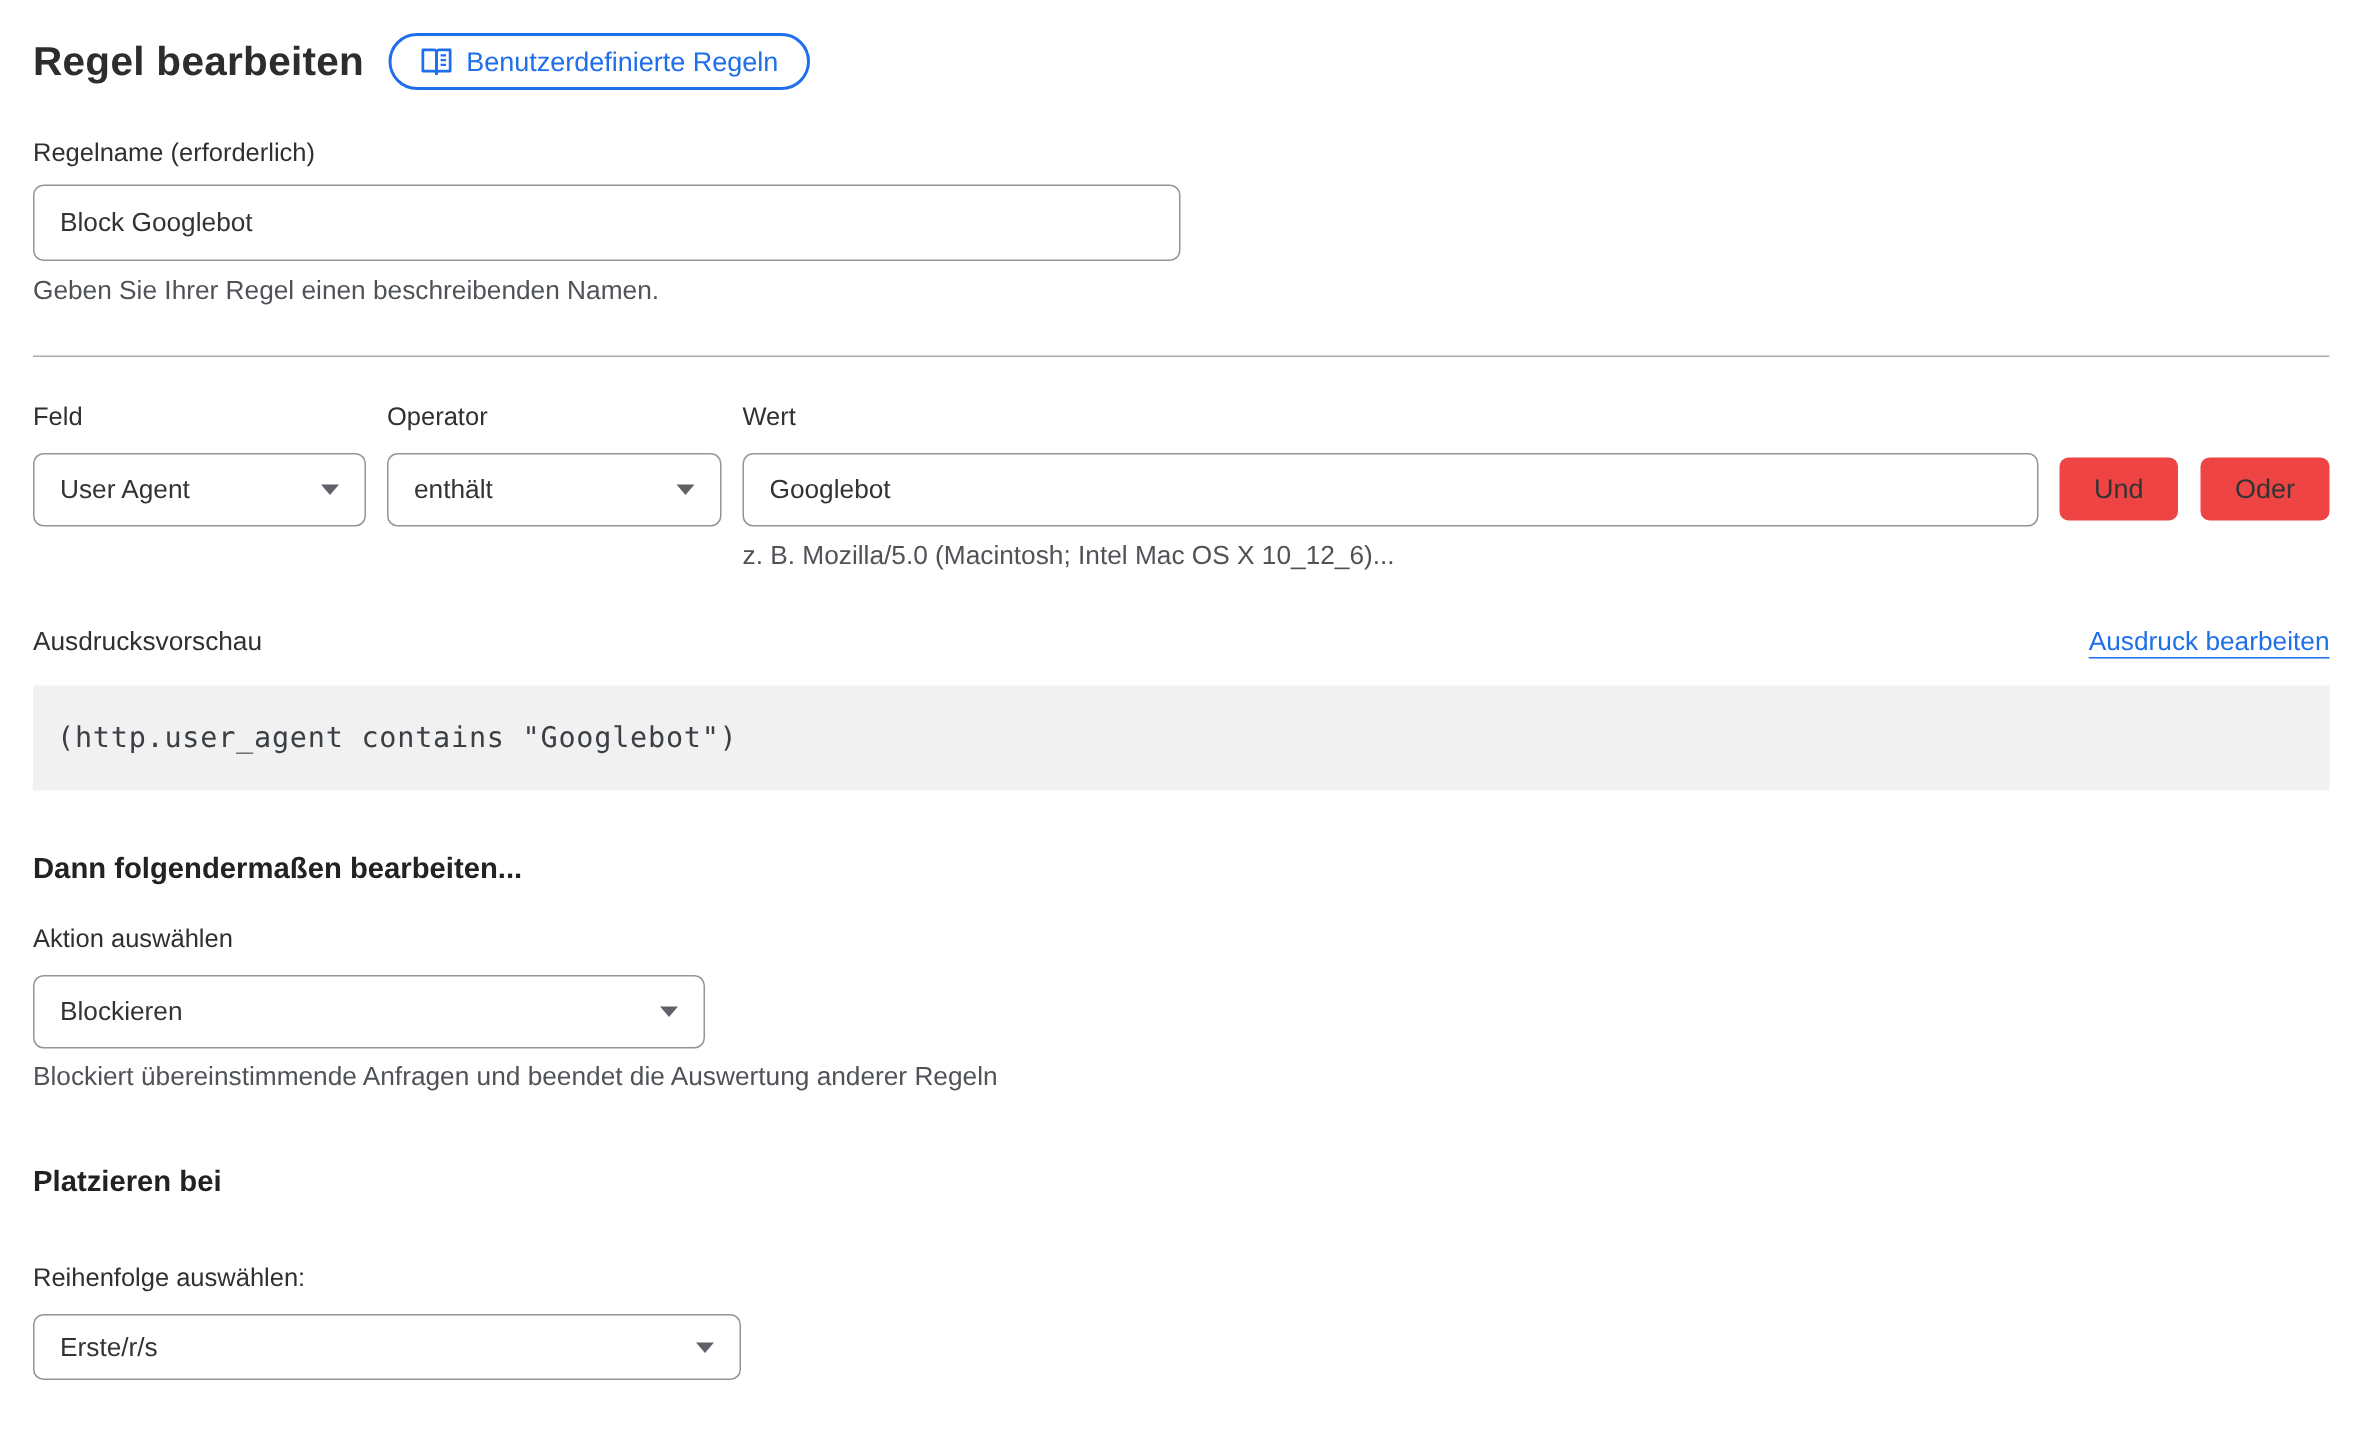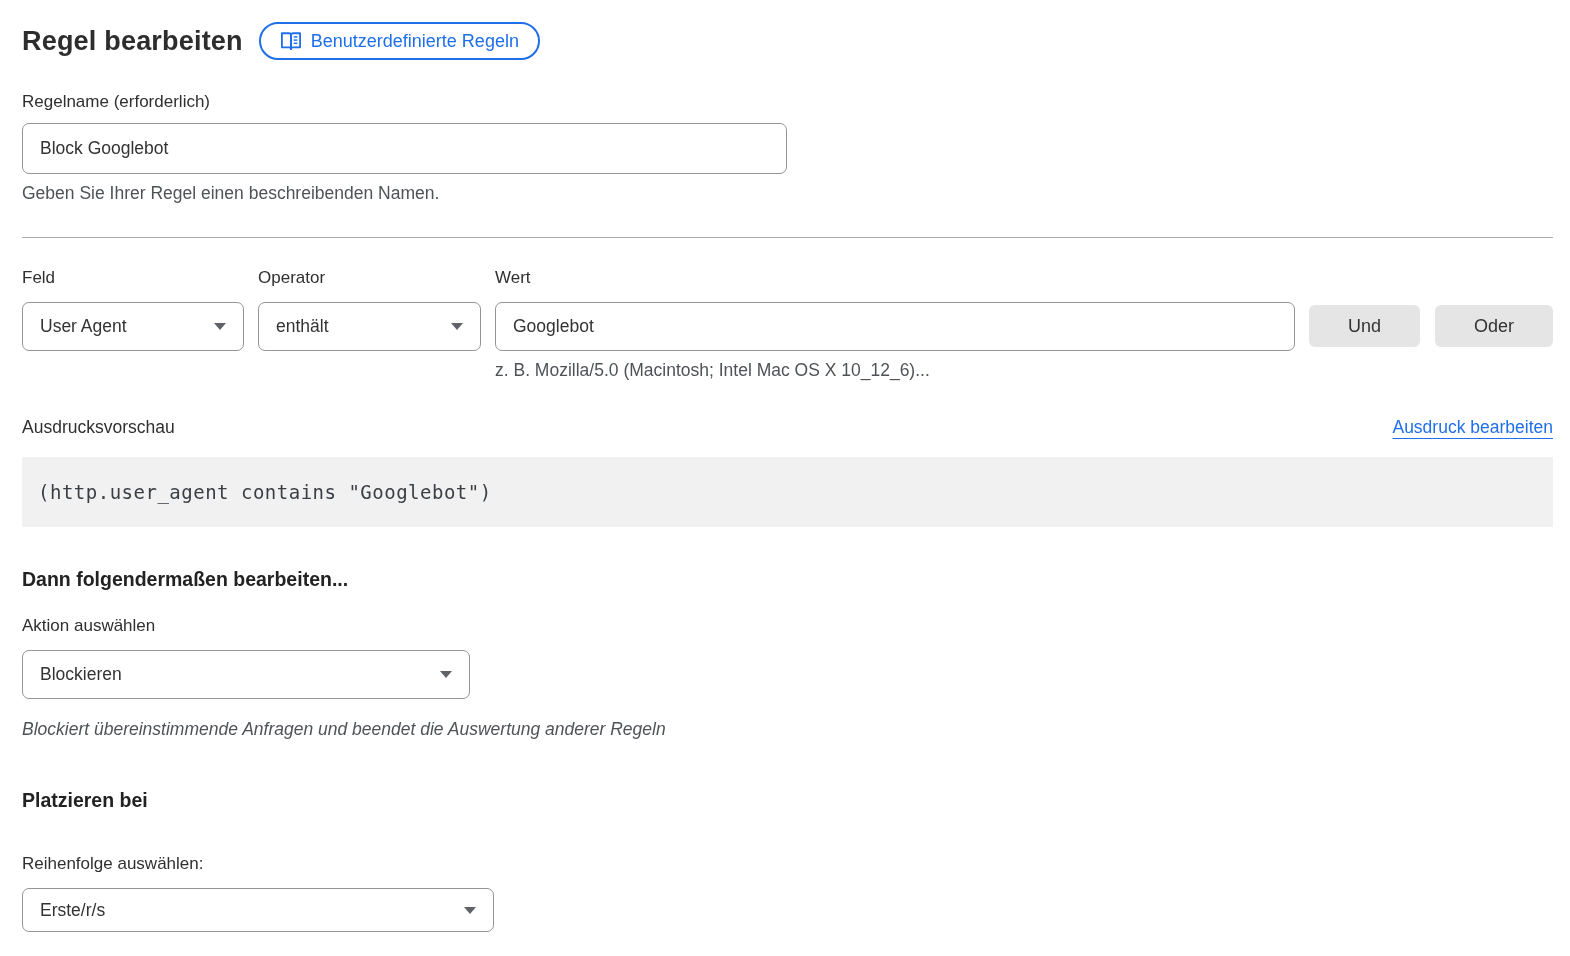--- a/index.html
+++ b/index.html
@@ -108,22 +108,22 @@
     border-radius: 7px;
     padding: 0 17px;
     font-size: 17.5px;
     font-family: "Liberation Sans", sans-serif;
     color: #333333;
     outline: none;
   }
   .conjunction-button {
     margin-top: 38px;
     height: 42px;
-    padding: 0 39px;
-    background: #e5e5e5;
+    padding: 0 23px;
+    background: #ef4444;
     border: none;
     border-radius: 6px;
     font-size: 18px;
     font-family: "Liberation Sans", sans-serif;
     color: #333333;
     cursor: pointer;
     flex: 0 0 auto;
   }
   .conjunction-button + .conjunction-button { margin-left: 1px; }
 
@@ -161,21 +161,21 @@
   .section-heading {
     font-size: 19.5px;
     font-weight: 700;
     color: #222222;
     margin: 0;
     line-height: 24px;
   }
   .action-section .section-heading { margin-top: 40px; }
   .action-label { margin-top: 24px; }
   .action-select { width: 448px; }
-  .action-help { margin-top: 20px; font-style: italic; }
+  .action-help { margin-top: 8px; }
 
   .placement-section .section-heading { margin-top: 48px; }
   .placement-label { margin-top: 41px; }
   .placement-select { width: 472px; height: 44px; }
 </style>
 </head>
 <body>
 
 <div class="container">
 

